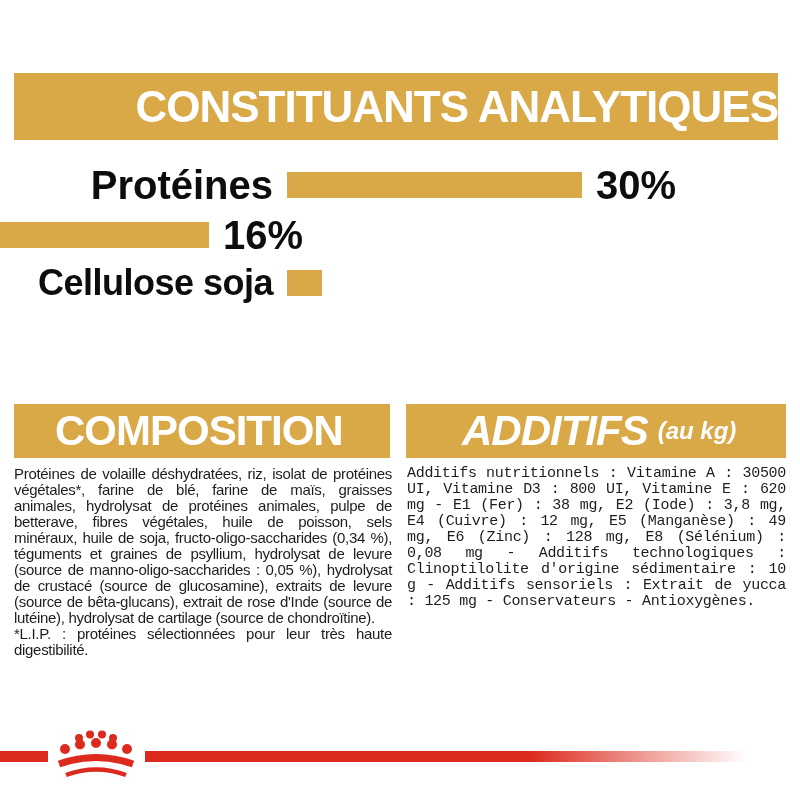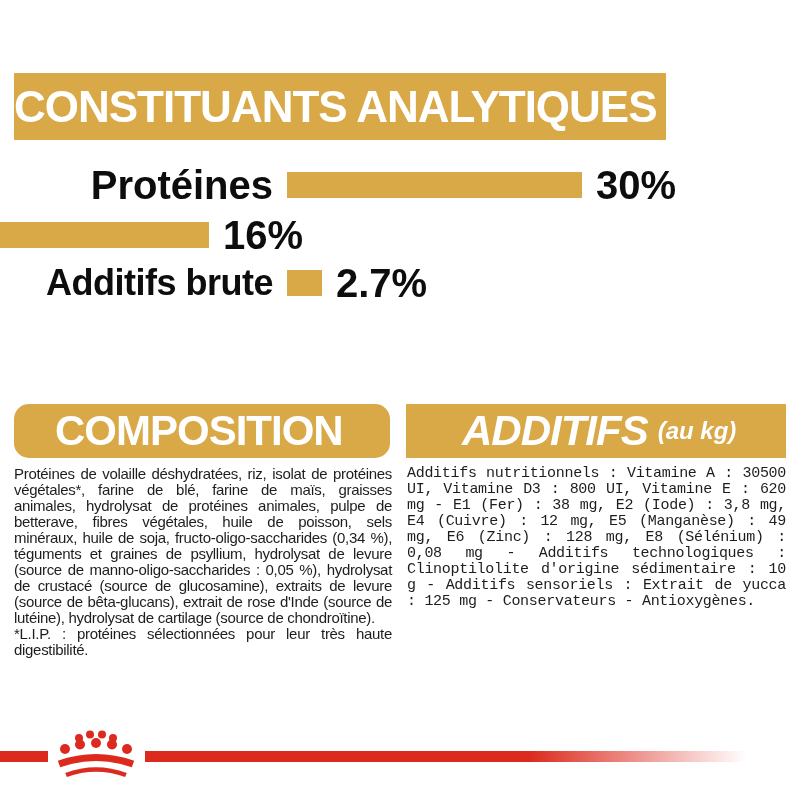--- a/index.html
+++ b/index.html
@@ -2,22 +2,22 @@
 <html><head>
 <meta charset="utf-8">
 <style>
   html,body{margin:0;padding:0;background:#fff;}
   .sheet{
     position:relative;width:800px;height:800px;background:#ffffff;
     font-family:"Liberation Sans",sans-serif;overflow:hidden;
   }
   
   .banner{
-    position:absolute;left:14px;top:73px;width:652px;height:67px;
-    background:#D9A847;display:flex;align-items:center;justify-content:flex-start;
+    position:absolute;left:14px;top:73px;width:764px;height:67px;
+    background:#D9A847;display:flex;align-items:center;justify-content:flex-end;
   }
   .banner span{
     color:#ffffff;font-weight:bold;font-size:44px;letter-spacing:-1px;white-space:nowrap;
   }
   
   .chart-row{
     position:absolute;left:0;width:676px;height:50px;
     display:flex;align-items:center;
   }
   .chart-row .lbl{
@@ -28,21 +28,21 @@
   .row-0 .lbl{font-size:40px;}
   .row-1 .lbl{font-size:27px;letter-spacing:-1.2px;}
   .row-2 .lbl{font-size:36px;letter-spacing:-0.5px;}
   .bar{height:26px;background:#D9A847;}
   .val{margin-left:14px;font-weight:bold;font-size:40px;color:#0d0d0d;white-space:nowrap;}
   
   .sec-head{
     position:absolute;top:404px;height:54px;background:#D9A847;
     display:flex;align-items:center;box-sizing:border-box;
   }
-  .sec-head.comp{left:14px;width:376px;padding-left:41px;border-radius:15px;}
+  .sec-head.comp{left:14px;width:376px;padding-left:41px;}
   .sec-head.addi{left:406px;width:380px;padding-left:56px;font-style:italic;}
   .sec-head .big{color:#fff;font-weight:bold;font-size:42px;letter-spacing:-1px;white-space:nowrap;}
   .sec-head .small{color:#fff;font-weight:bold;font-size:24px;margin-left:10px;white-space:nowrap;}
   
   .body-col{
     position:absolute;top:466px;color:#1d1d1b;
     font-size:15px;line-height:16px;letter-spacing:-0.3px;text-align:justify;
   }
   .body-col p{margin:0;}
   .col-comp{left:14px;width:378px;}
@@ -70,23 +70,22 @@
     <div class="chart-row row-0">
       <div class="lbl">Protéines</div>
       <div class="bar" style="width: 392px;"></div>
       <div class="val">30%</div>
     </div>
     <div class="chart-row row-1">
       <div class="bar" style="width: 209px;"></div>
       <div class="val">16%</div>
     </div>
     <div class="chart-row row-2">
-      <div class="lbl">Additifs brute</div>
+      <div class="lbl">Cellulose soja</div>
       <div class="bar" style="width: 35px;"></div>
-      <div class="val">2.7%</div>
     </div>
   </div>
 
   <div class="sec-head comp">
     <span class="big">COMPOSITION</span>
   </div>
   <div class="sec-head addi">
     <span class="big">ADDITIFS</span>
     <span class="small">(au kg)</span>
   </div>

